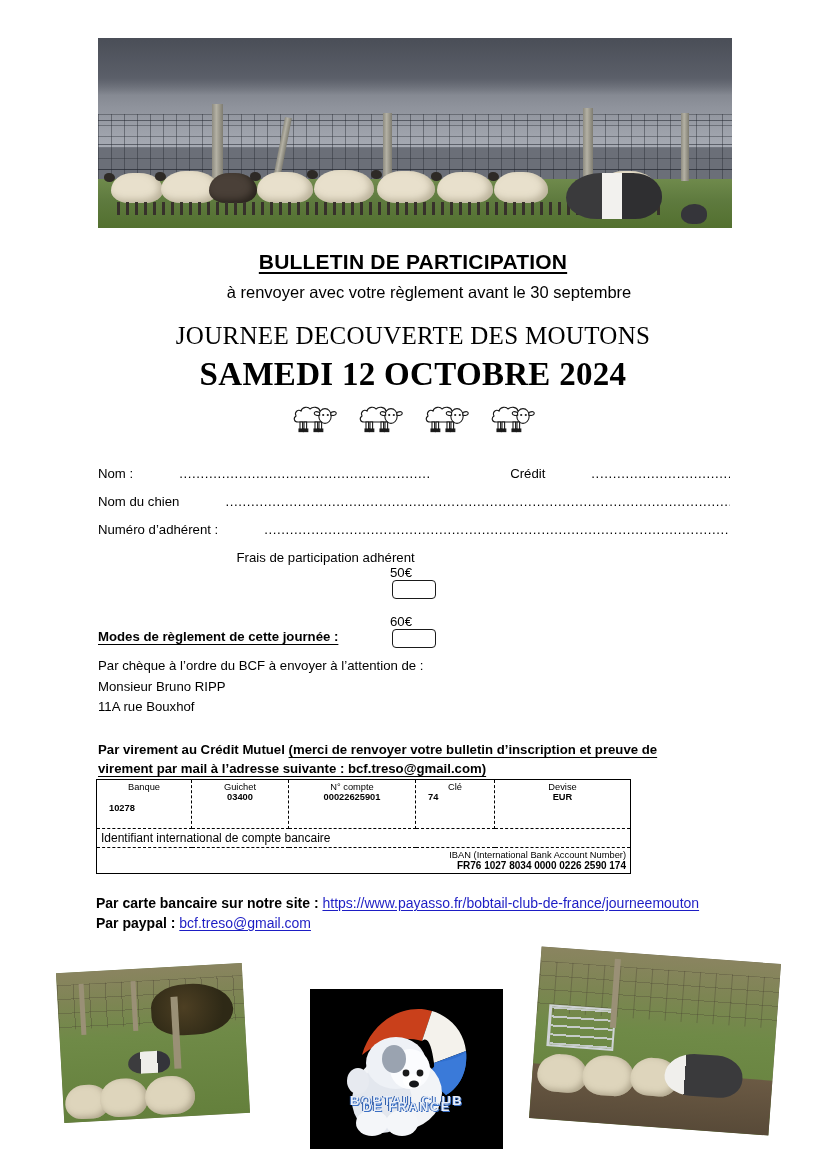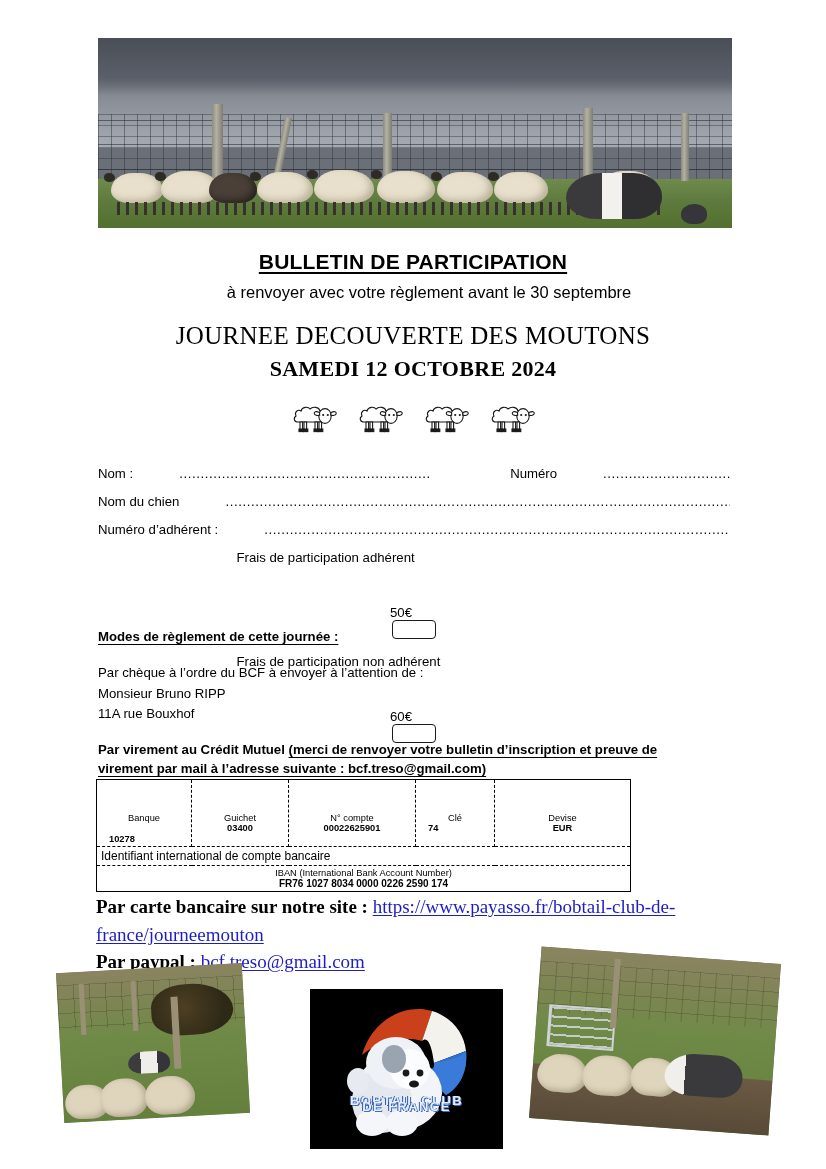--- a/index.html
+++ b/index.html
@@ -90,21 +90,21 @@
     text-align: center; font-size: 16.5px;
   }
   .title-event {
     position: absolute; left: 0; top: 322px; width: 100%;
     text-align: center; font-family: "Liberation Serif", serif;
     font-size: 25px; font-weight: normal; letter-spacing: .3px;
   }
   .title-date {
     position: absolute; left: 0; top: 356px; width: 100%;
     text-align: center; font-family: "Liberation Serif", serif;
-    font-size: 22px; font-weight: bold; letter-spacing: .3px;
+    font-size: 33px; font-weight: bold; letter-spacing: .3px;
   }
 
   
   .sheep-row {
     position: absolute; left: 0; top: 400px; width: 100%;
     display: flex; justify-content: center; gap: 18px;
   }
   .sheep-row svg { display: block; }
 
   
@@ -121,62 +121,62 @@
     flex: 1 1 auto; overflow: hidden; white-space: nowrap;
     letter-spacing: .6px; font-size: 13.2px; min-width: 10px;
   }
   .dots.fixed { flex: none; width: 285px; }
   .fee-row {
     display: flex; align-items: center; margin-bottom: 15px;
     font-size: 13.2px;
     flex-direction: column;
   }
   .fee-label { width: 355px; }
-  .fee-amount { width: 48px; margin-top: 40px; }
+  .fee-amount { width: 48px; }
   .fee-box {
     width: 42px; height: 17px; border: 1.3px solid #1a1a1a;
     border-radius: 4px; background: #fff;
   }
 
   
   .pay-block {
     position: absolute; left: 98px; top: 629px; width: 640px; font-size: 13.2px;
   }
   .pay-head {
     font-weight: bold; text-decoration: underline; text-underline-offset: 2.5px;
-    margin-bottom: 20px;
+    margin-bottom: 13px;
   }
   .pay-line { margin-bottom: 2px; line-height: 1.42; }
   .transfer {
     position: absolute; left: 98px; top: 740px; width: 600px;
     font-size: 13.2px; font-weight: bold; line-height: 1.45;
   }
   .transfer .u { text-decoration: underline; text-underline-offset: 2.5px; }
 
   
   .bank-table {
     position: absolute; left: 96px; top: 779px; width: 535px;
     border: 1.4px solid #000; border-collapse: collapse;
     font-family: "Liberation Sans", sans-serif; font-size: 9.3px;
   }
   .bank-table td {
     border: 1px dashed #000; vertical-align: top; padding: 2px 4px;
   }
-  .bt-head { text-align: center; font-weight: normal; margin-top: 31px; }
+  .bt-head { text-align: center; font-weight: normal; }
   .bt-val { text-align: center; font-weight: bold; }
   .bt-val.left { text-align: left; padding-left: 8px; }
   .bt-cell-pad { height: 44px; }
   .bt-ident { font-size: 12px; text-align: left; padding: 2px 5px; }
-  .bt-iban { text-align: center; padding: 3px 4px 4px; }
+  .bt-iban { text-align: right; padding: 3px 4px 4px; }
   .bt-iban .num { font-weight: bold; font-size: 10px; }
 
   
   .links {
     position: absolute; left: 96px; top: 893px; width: 660px;
-    font-size: 19px; font-weight: bold; line-height: 1.45; font-family: Liberation Serif, serif;
+    font-size: 14px; font-weight: bold; line-height: 1.45;
   }
   .links a, .links .lnk {
     color: #1d1dc4; text-decoration: underline; text-underline-offset: 2px;
     font-weight: normal;
   }
 
   
   .photo-left {
     position: absolute; left: 60px; top: 968px; width: 186px; height: 150px;
     transform: rotate(-3.2deg); overflow: hidden;
@@ -357,42 +357,41 @@
       <circle cx="37.8" cy="15" r="1.1" fill="#1a1a1a" stroke="none"></circle>
     </g>
   </svg>
 </div>
 
 <div class="form-area">
 
   <div class="field-line">
     <span class="field-label">Nom :</span>
     <span class="dots fixed">...........................................................</span>
-    <span class="field-label">Numéro</span>
+    <span class="field-label">Crédit</span>
     <span class="dots">..................................................................................................................</span>
   </div>
 
   <div class="field-line">
     <span class="field-label">Nom du chien</span>
     <span class="dots">................................................................................................................................................................................</span>
   </div>
 
   <div class="field-line">
     <span class="field-label">Numéro d’adhérent :</span>
     <span class="dots">..................................................................................................................................................................</span>
   </div>
 
   <div class="fee-row">
     <span class="fee-label">Frais de participation adhérent</span>
     <span class="fee-amount">50€</span>
     <span class="fee-box"></span>
   </div>
 
   <div class="fee-row">
-    <span class="fee-label">Frais de participation non adhérent</span>
     <span class="fee-amount">60€</span>
     <span class="fee-box"></span>
   </div>
 </div>
 
 <div class="pay-block">
   <div class="pay-head">Modes de règlement de cette journée :</div>
   <div class="pay-line">Par chèque à l’ordre du BCF à envoyer à l’attention de :</div>
   <div class="pay-line">Monsieur Bruno RIPP</div>
   <div class="pay-line">11A rue Bouxhof</div>

